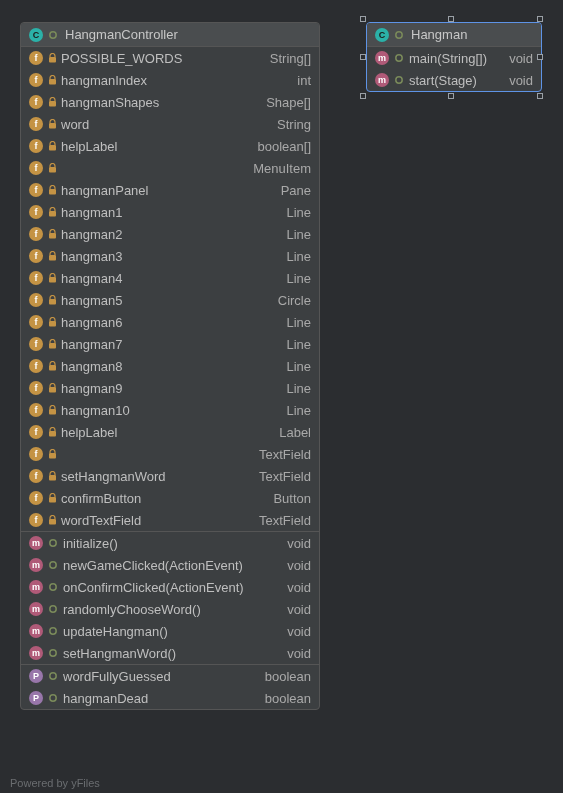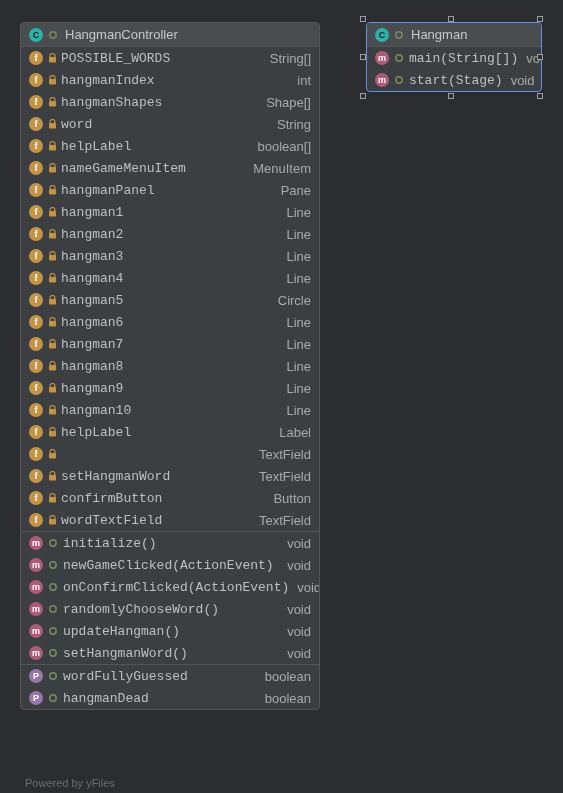--- a/index.html
+++ b/index.html
@@ -48,21 +48,20 @@
   .section:last-child { border-bottom: none; }
   .row {
     display: flex;
     align-items: center;
     padding: 3.5px 8px;
     gap: 4px;
   }
   .row .name {
     flex: 0 0 auto;
     color: #bfbfbf;
-    font-family: Liberation Mono, monospace;
   }
   .row .spacer { flex: 1 1 auto; }
   .row .type {
     text-align: left;
     color: #a9a9a9;
   }
   
   .badge {
     width: 14px;
     height: 14px;
@@ -101,21 +100,21 @@
   
   .handle {
     position: absolute;
     width: 6px;
     height: 6px;
     background: #2b2d30;
     border: 1px solid #9aa0a6;
   }
   .footer {
     position: absolute;
-    left: 25px;
+    left: 10px;
     bottom: 4px;
     color: #6a6d70;
     font-size: 11px;
   }
 </style>
 </head>
 <body>
 <div class="canvas">
 
 <div class="class-box" id="boxA" style="left: 20px; top: 22px; width: 300px;">
@@ -190,21 +189,20 @@
           <span class="type">boolean[]</span>
         </div>
         <div class="row">
           <span class="badge badge-f">f</span>
           <span class="lock">
             <svg width="9" height="11" viewBox="0 0 9 11">
               <path d="M2 4V3a2.5 2.5 0 015 0v1" fill="none" stroke="#c49344" stroke-width="1.2"></path>
               <rect x="1" y="4" width="7" height="5.5" rx="1" fill="#c49344"></rect>
             </svg>
           </span>
-          <span class="name">nameGameMenuItem</span>
           <span class="spacer"></span>
           <span class="type">MenuItem</span>
         </div>
         <div class="row">
           <span class="badge badge-f">f</span>
           <span class="lock">
             <svg width="9" height="11" viewBox="0 0 9 11">
               <path d="M2 4V3a2.5 2.5 0 015 0v1" fill="none" stroke="#c49344" stroke-width="1.2"></path>
               <rect x="1" y="4" width="7" height="5.5" rx="1" fill="#c49344"></rect>
             </svg>

